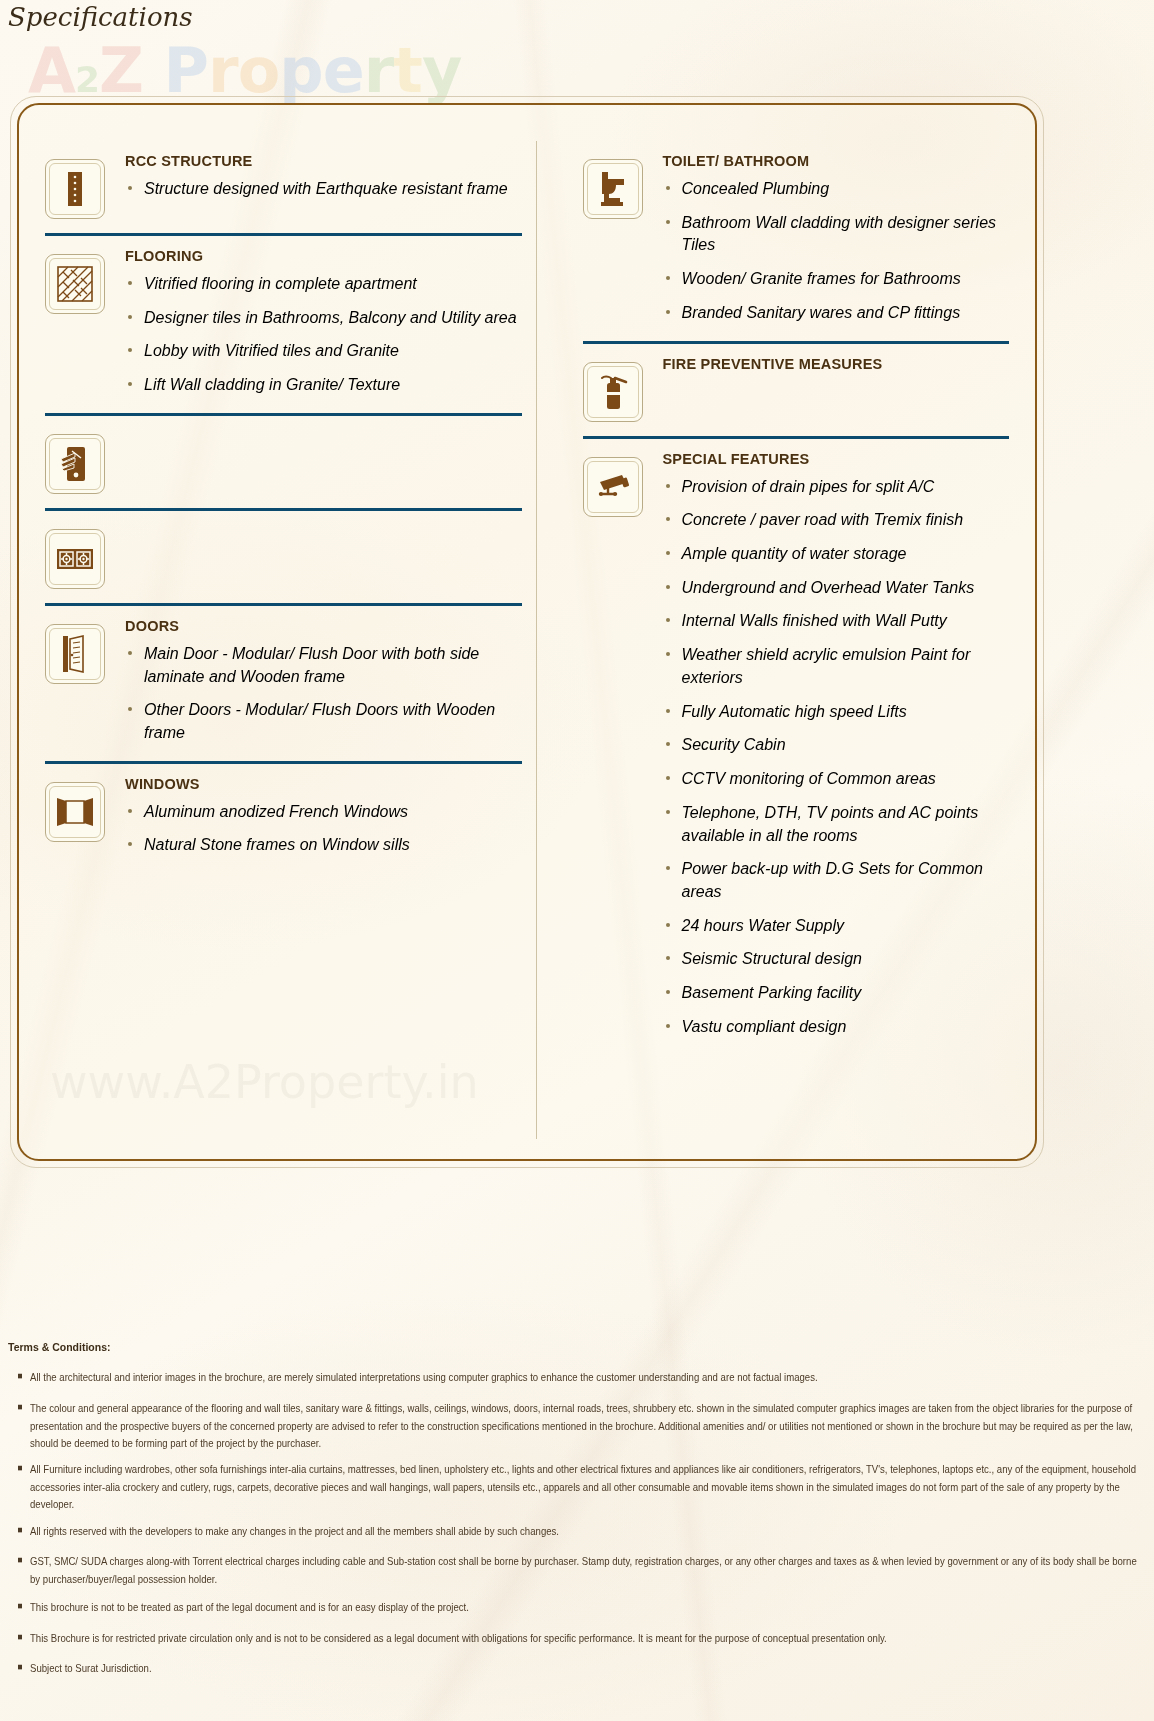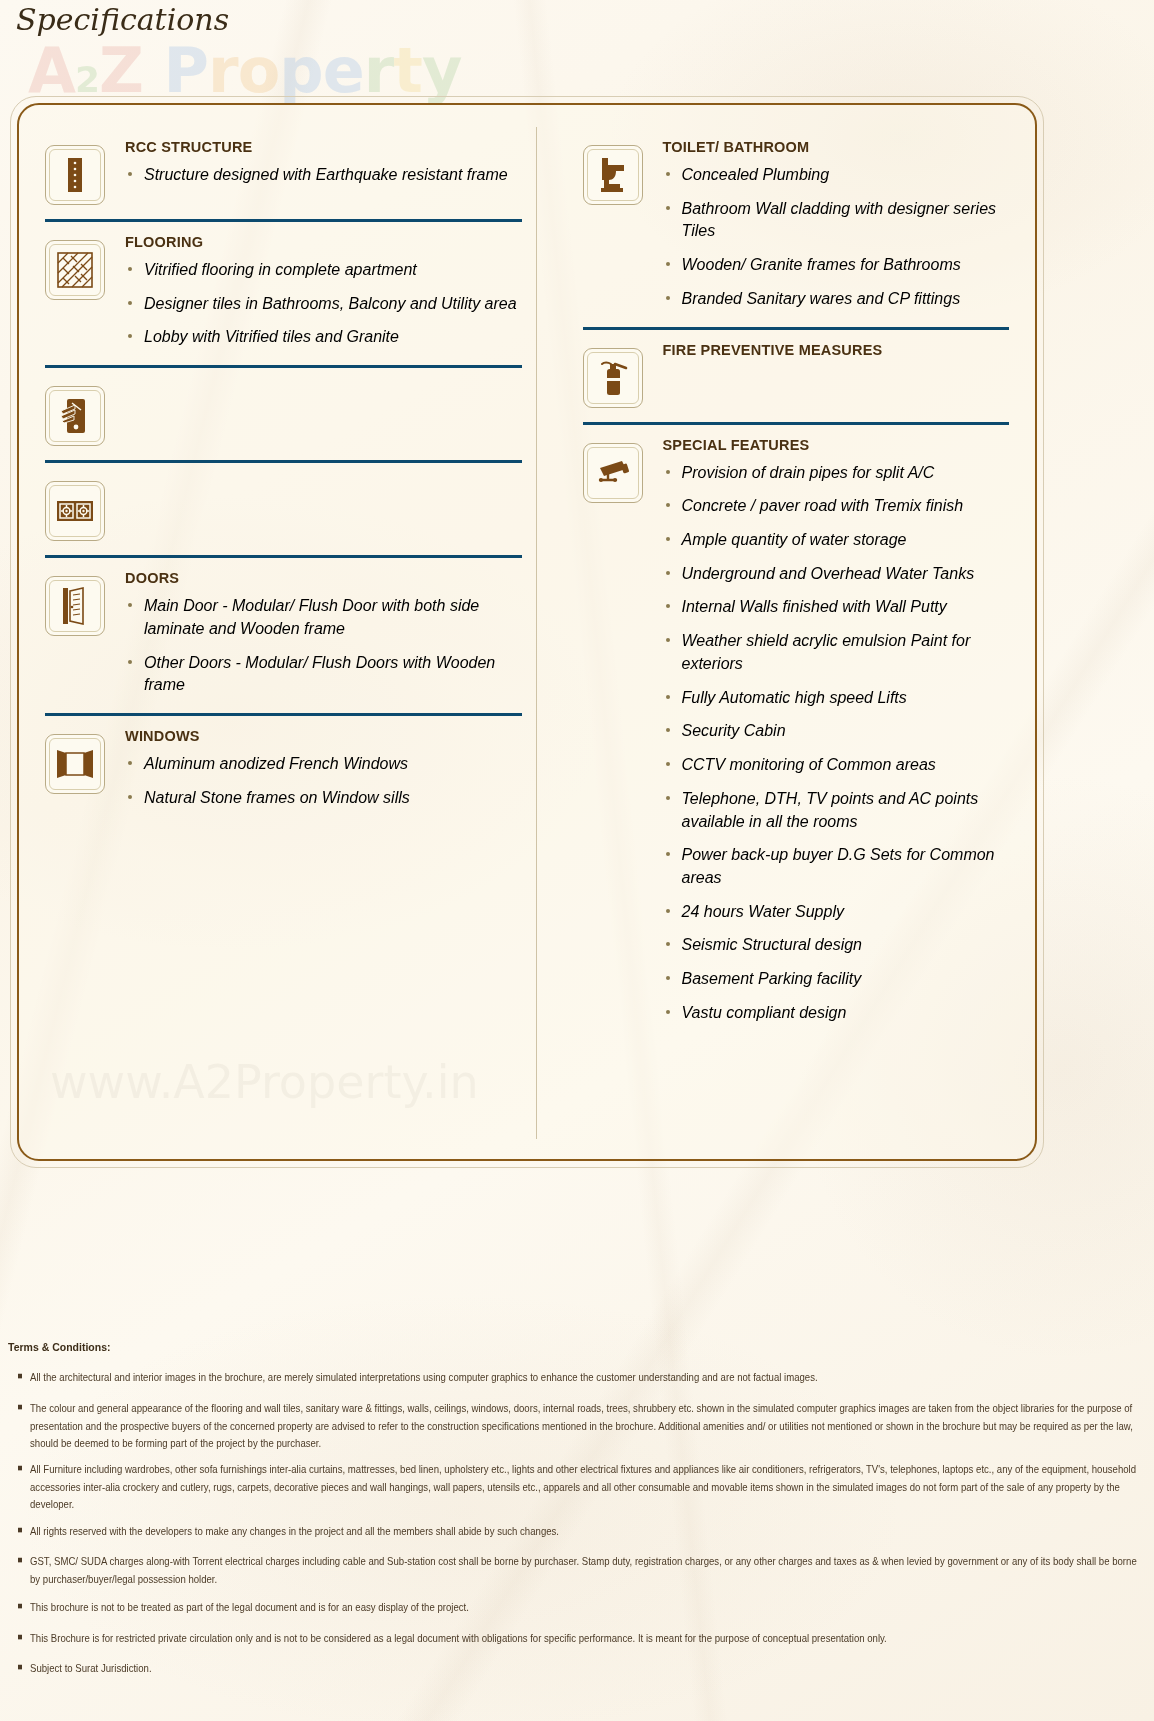--- a/index.html
+++ b/index.html
@@ -59,24 +59,24 @@
     z-index: 1;
     opacity: 0.16;
     color: #9c9382;
     white-space: nowrap;
     pointer-events: none;
   }
 
   
   .page-title {
     position: absolute;
-    left: 16px; top: 2px;
+    left: 8px; top: 2px;
     font-family: "DejaVu Serif", serif;
     font-style: italic;
-    font-size: 30px;
+    font-size: 26px;
     color: #3a2c18;
     z-index: 5;
   }
 
   
   .spec-card {
     position: absolute;
     left: 10px; top: 96px;
     width: 1034px;
     height: 1072px;
@@ -85,21 +85,21 @@
     padding: 6px;
     z-index: 3;
     background: transparent;
   }
   .spec-card-inner {
     width: 100%;
     height: 100%;
     border: 2px solid #8a5a18;
     border-radius: 22px;
     display: flex;
-    padding: 22px 26px 20px 26px;
+    padding: 36px 26px 20px 26px;
     background: rgba(253,248,236,0.45);
   }
 
   .col { position: relative; }
   .col-left { width: 500px; padding-right: 14px; }
   .col-right { width: 482px; padding-left: 46px; border-left: 1px solid #cfc3a6; }
 
   
   .section { display: flex; align-items: flex-start; padding: 12px 0 14px 0; }
   .section.divided { border-top: 3px solid #0c4a6e; }
@@ -241,20 +241,21 @@
       </g>
                 </svg>
               </div>
             </div>
             <div class="sec-body">
               <div class="sec-title">FLOORING</div>
               <ul class="sec-list">
                 <li>Vitrified flooring in complete apartment</li>
                 <li>Designer tiles in Bathrooms, Balcony and Utility area</li>
                 <li>Lobby with Vitrified tiles and Granite</li>
+                <li>Lift Wall cladding in Granite/ Texture</li>
               </ul>
             </div>
           </div>
         </div>
         <div class="section divided">
           <div class="section-inner">
             <div class="icon-box">
               <div class="icon-box-in">
                 <svg width="32" height="38" viewBox="0 0 32 38">
       <rect x="8" y="2" width="18" height="34" rx="2" fill="#7b4a16"></rect>
@@ -393,21 +394,21 @@
                 <li>Provision of drain pipes for split A/C</li>
                 <li>Concrete / paver road with Tremix finish</li>
                 <li>Ample quantity of water storage</li>
                 <li>Underground and Overhead Water Tanks</li>
                 <li>Internal Walls finished with Wall Putty</li>
                 <li>Weather shield acrylic emulsion Paint for exteriors</li>
                 <li>Fully Automatic high speed Lifts</li>
                 <li>Security Cabin</li>
                 <li>CCTV monitoring of Common areas</li>
                 <li>Telephone, DTH, TV points and AC points available in all the rooms</li>
-                <li>Power back-up buyer D.G Sets for Common areas</li>
+                <li>Power back-up with D.G Sets for Common areas</li>
                 <li>24 hours Water Supply</li>
                 <li>Seismic Structural design</li>
                 <li>Basement Parking facility</li>
                 <li>Vastu compliant design</li>
               </ul>
             </div>
           </div>
         </div>
       </div>
   </div>

